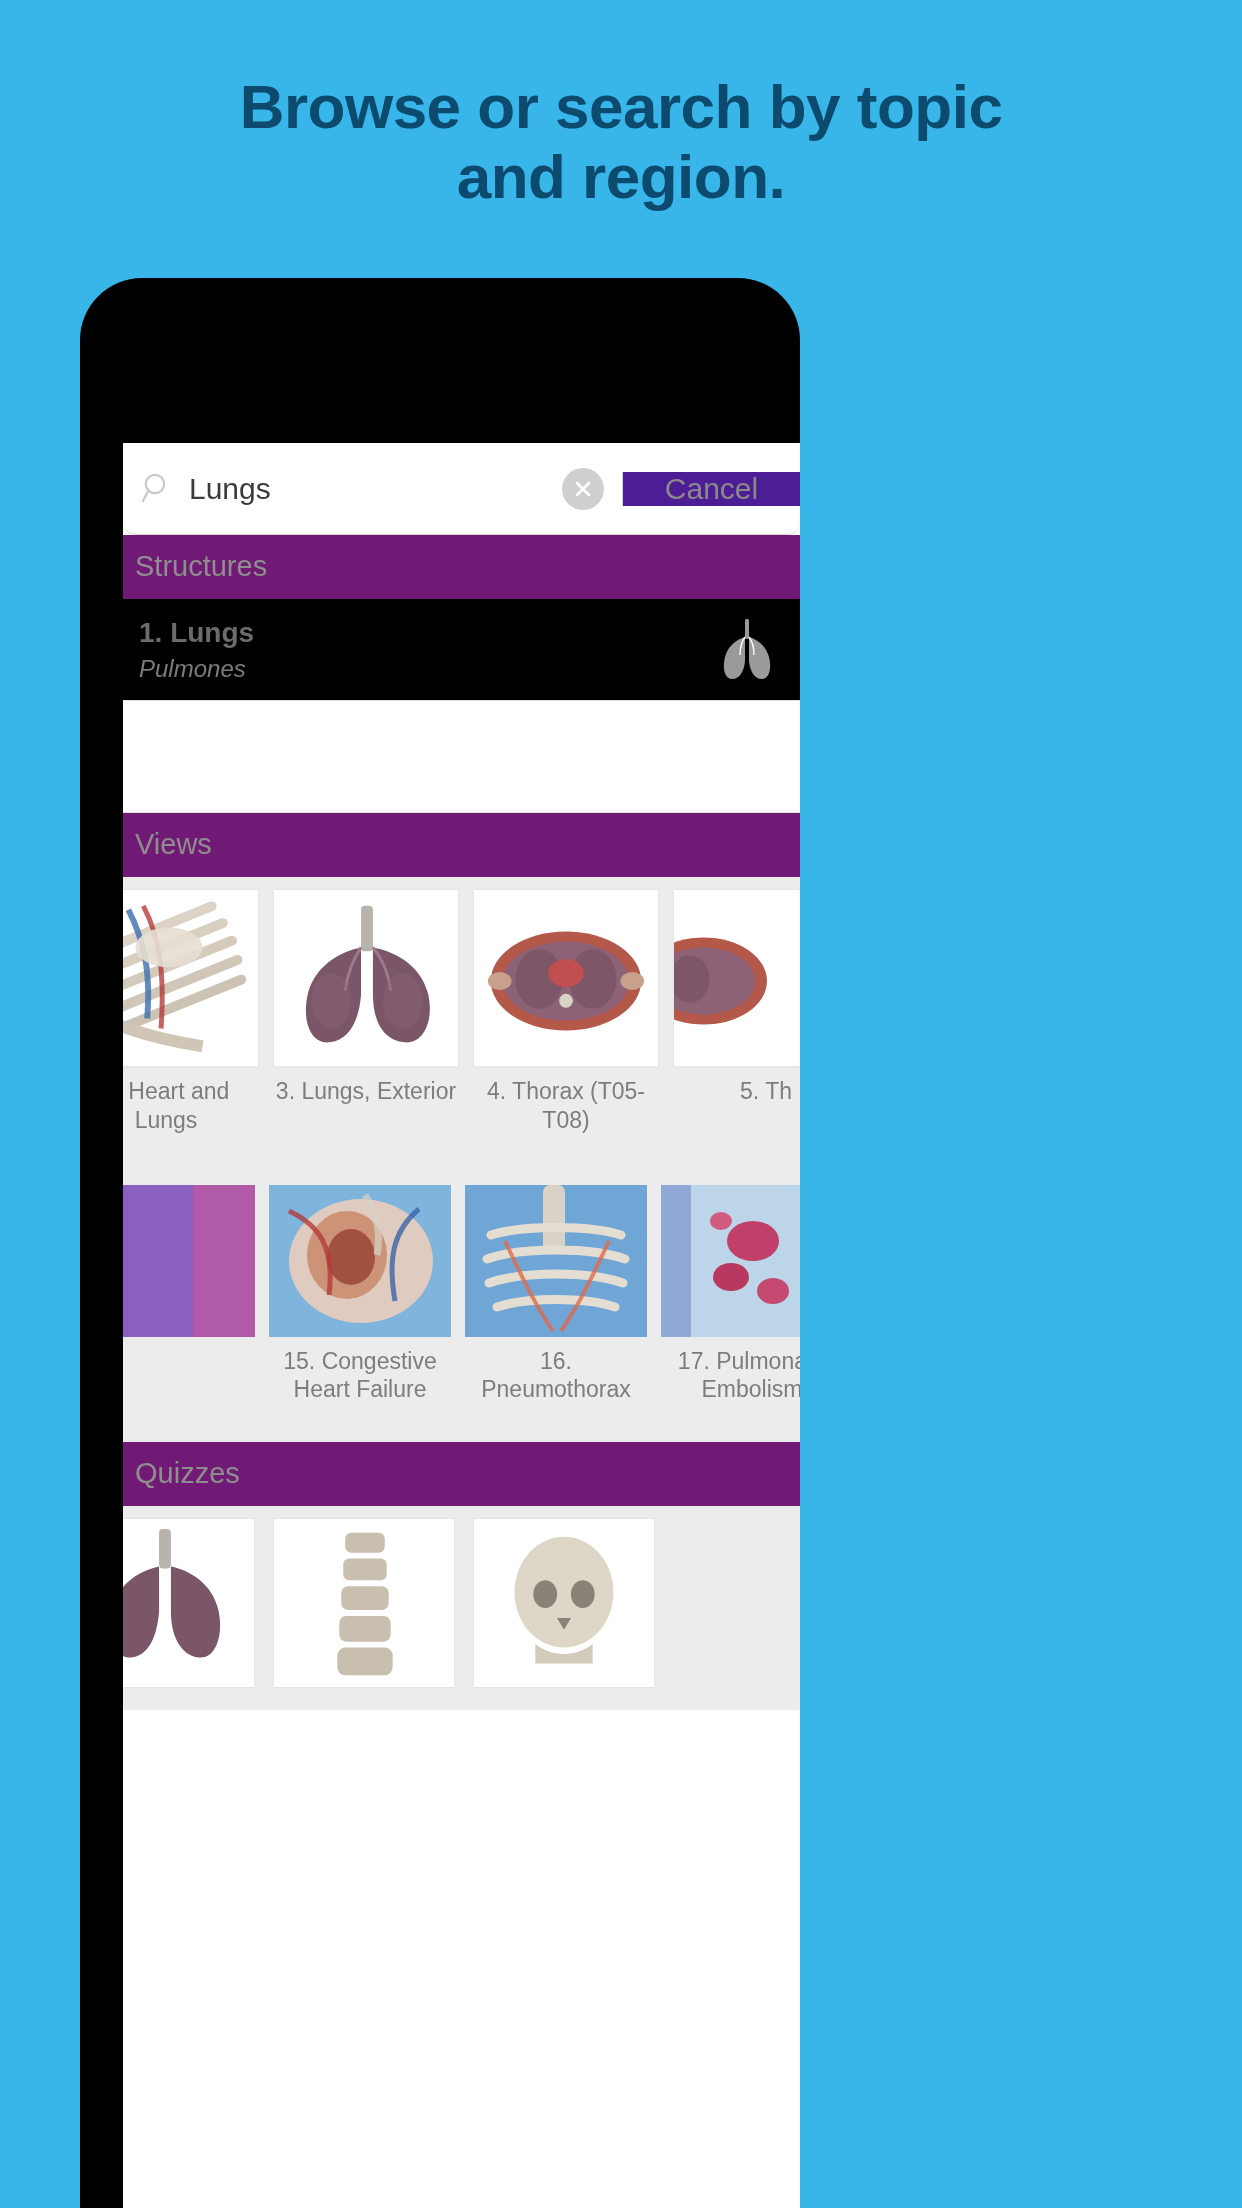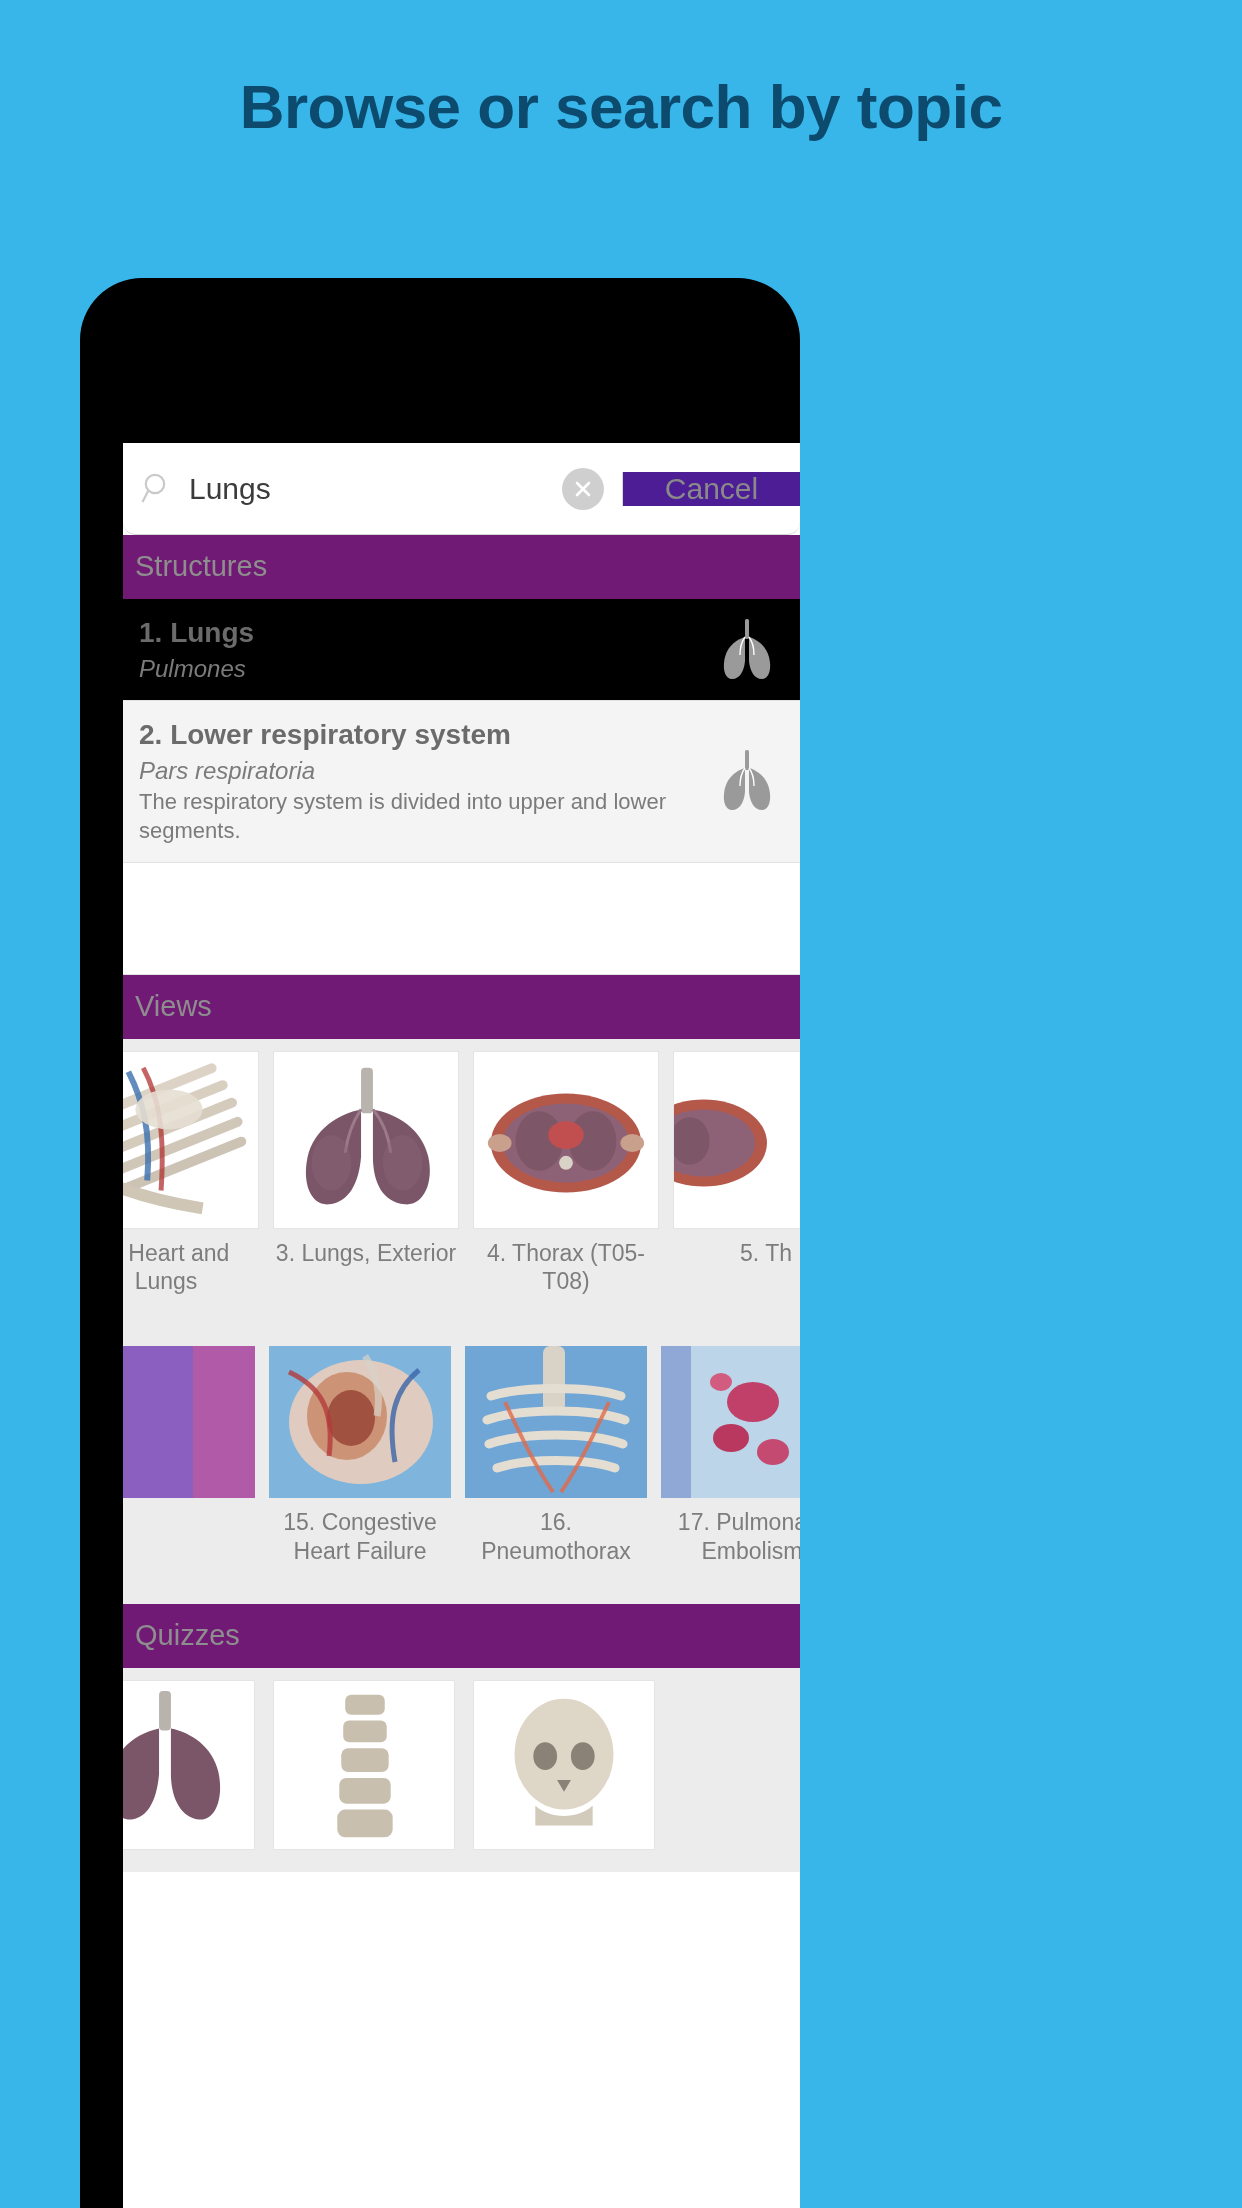--- a/index.html
+++ b/index.html
@@ -183,20 +183,21 @@
   
   .art { position: absolute; inset: 0; }
 </style>
 </head>
 <body>
 
 <div id="app">
 
   <div class="headline">
     <div>Browse or search by topic</div>
+    <div>and region.</div>
   </div>
 
   <div class="phone">
     <div class="phone-screen">
 
       <div class="searchbar">
         <div class="search-field">
           <span class="search-icon">
             <svg width="34" height="34" viewBox="0 0 34 34">
               <circle cx="14" cy="12" r="9.2" fill="none" stroke="#c9c9c9" stroke-width="2.2"></circle>
@@ -223,34 +224,20 @@
           <svg width="62" height="66" viewBox="0 0 62 66">
             <rect x="29" y="2" width="4" height="20" rx="1.6" fill="#9a9a9a"></rect>
             <path d="M29 20 C22 22 12 28 9 40 C6 52 9 62 16 62 C24 62 28 54 29 44 Z" fill="#9a9a9a"></path>
             <path d="M33 20 C40 22 50 28 53 40 C56 52 53 62 46 62 C38 62 34 54 33 44 Z" fill="#9a9a9a"></path>
             <path d="M29 20 C26 24 24 30 24 38" stroke="#ffffff" stroke-width="1.4" fill="none"></path>
             <path d="M33 20 C36 24 38 30 38 38" stroke="#ffffff" stroke-width="1.4" fill="none"></path>
           </svg>
         </span>
       </div>
 
-      <div class="result-row alt">
-        <div class="res-title">2. Lower respiratory system</div>
-        <div class="res-latin">Pars respiratoria</div>
-        <div class="res-desc">The respiratory system is divided into upper and lower segments.</div>
-        <span class="lung-thumb">
-          <svg width="62" height="66" viewBox="0 0 62 66">
-            <rect x="29" y="2" width="4" height="20" rx="1.6" fill="#9a9a9a"></rect>
-            <path d="M29 20 C22 22 12 28 9 40 C6 52 9 62 16 62 C24 62 28 54 29 44 Z" fill="#9a9a9a"></path>
-            <path d="M33 20 C40 22 50 28 53 40 C56 52 53 62 46 62 C38 62 34 54 33 44 Z" fill="#9a9a9a"></path>
-            <path d="M29 20 C26 24 24 30 24 38" stroke="#ffffff" stroke-width="1.4" fill="none"></path>
-            <path d="M33 20 C36 24 38 30 38 38" stroke="#ffffff" stroke-width="1.4" fill="none"></path>
-          </svg>
-        </span>
-      </div>
 
       <div class="filler-row"></div>
 
       <div class="carousel-block">
         <div class="section-header">Views</div>
         <div class="carousel">
 
           <div class="thumb-card">
             <div class="thumb-img">
               <svg class="art" viewBox="0 0 186 178" preserveAspectRatio="xMidYMid slice">

